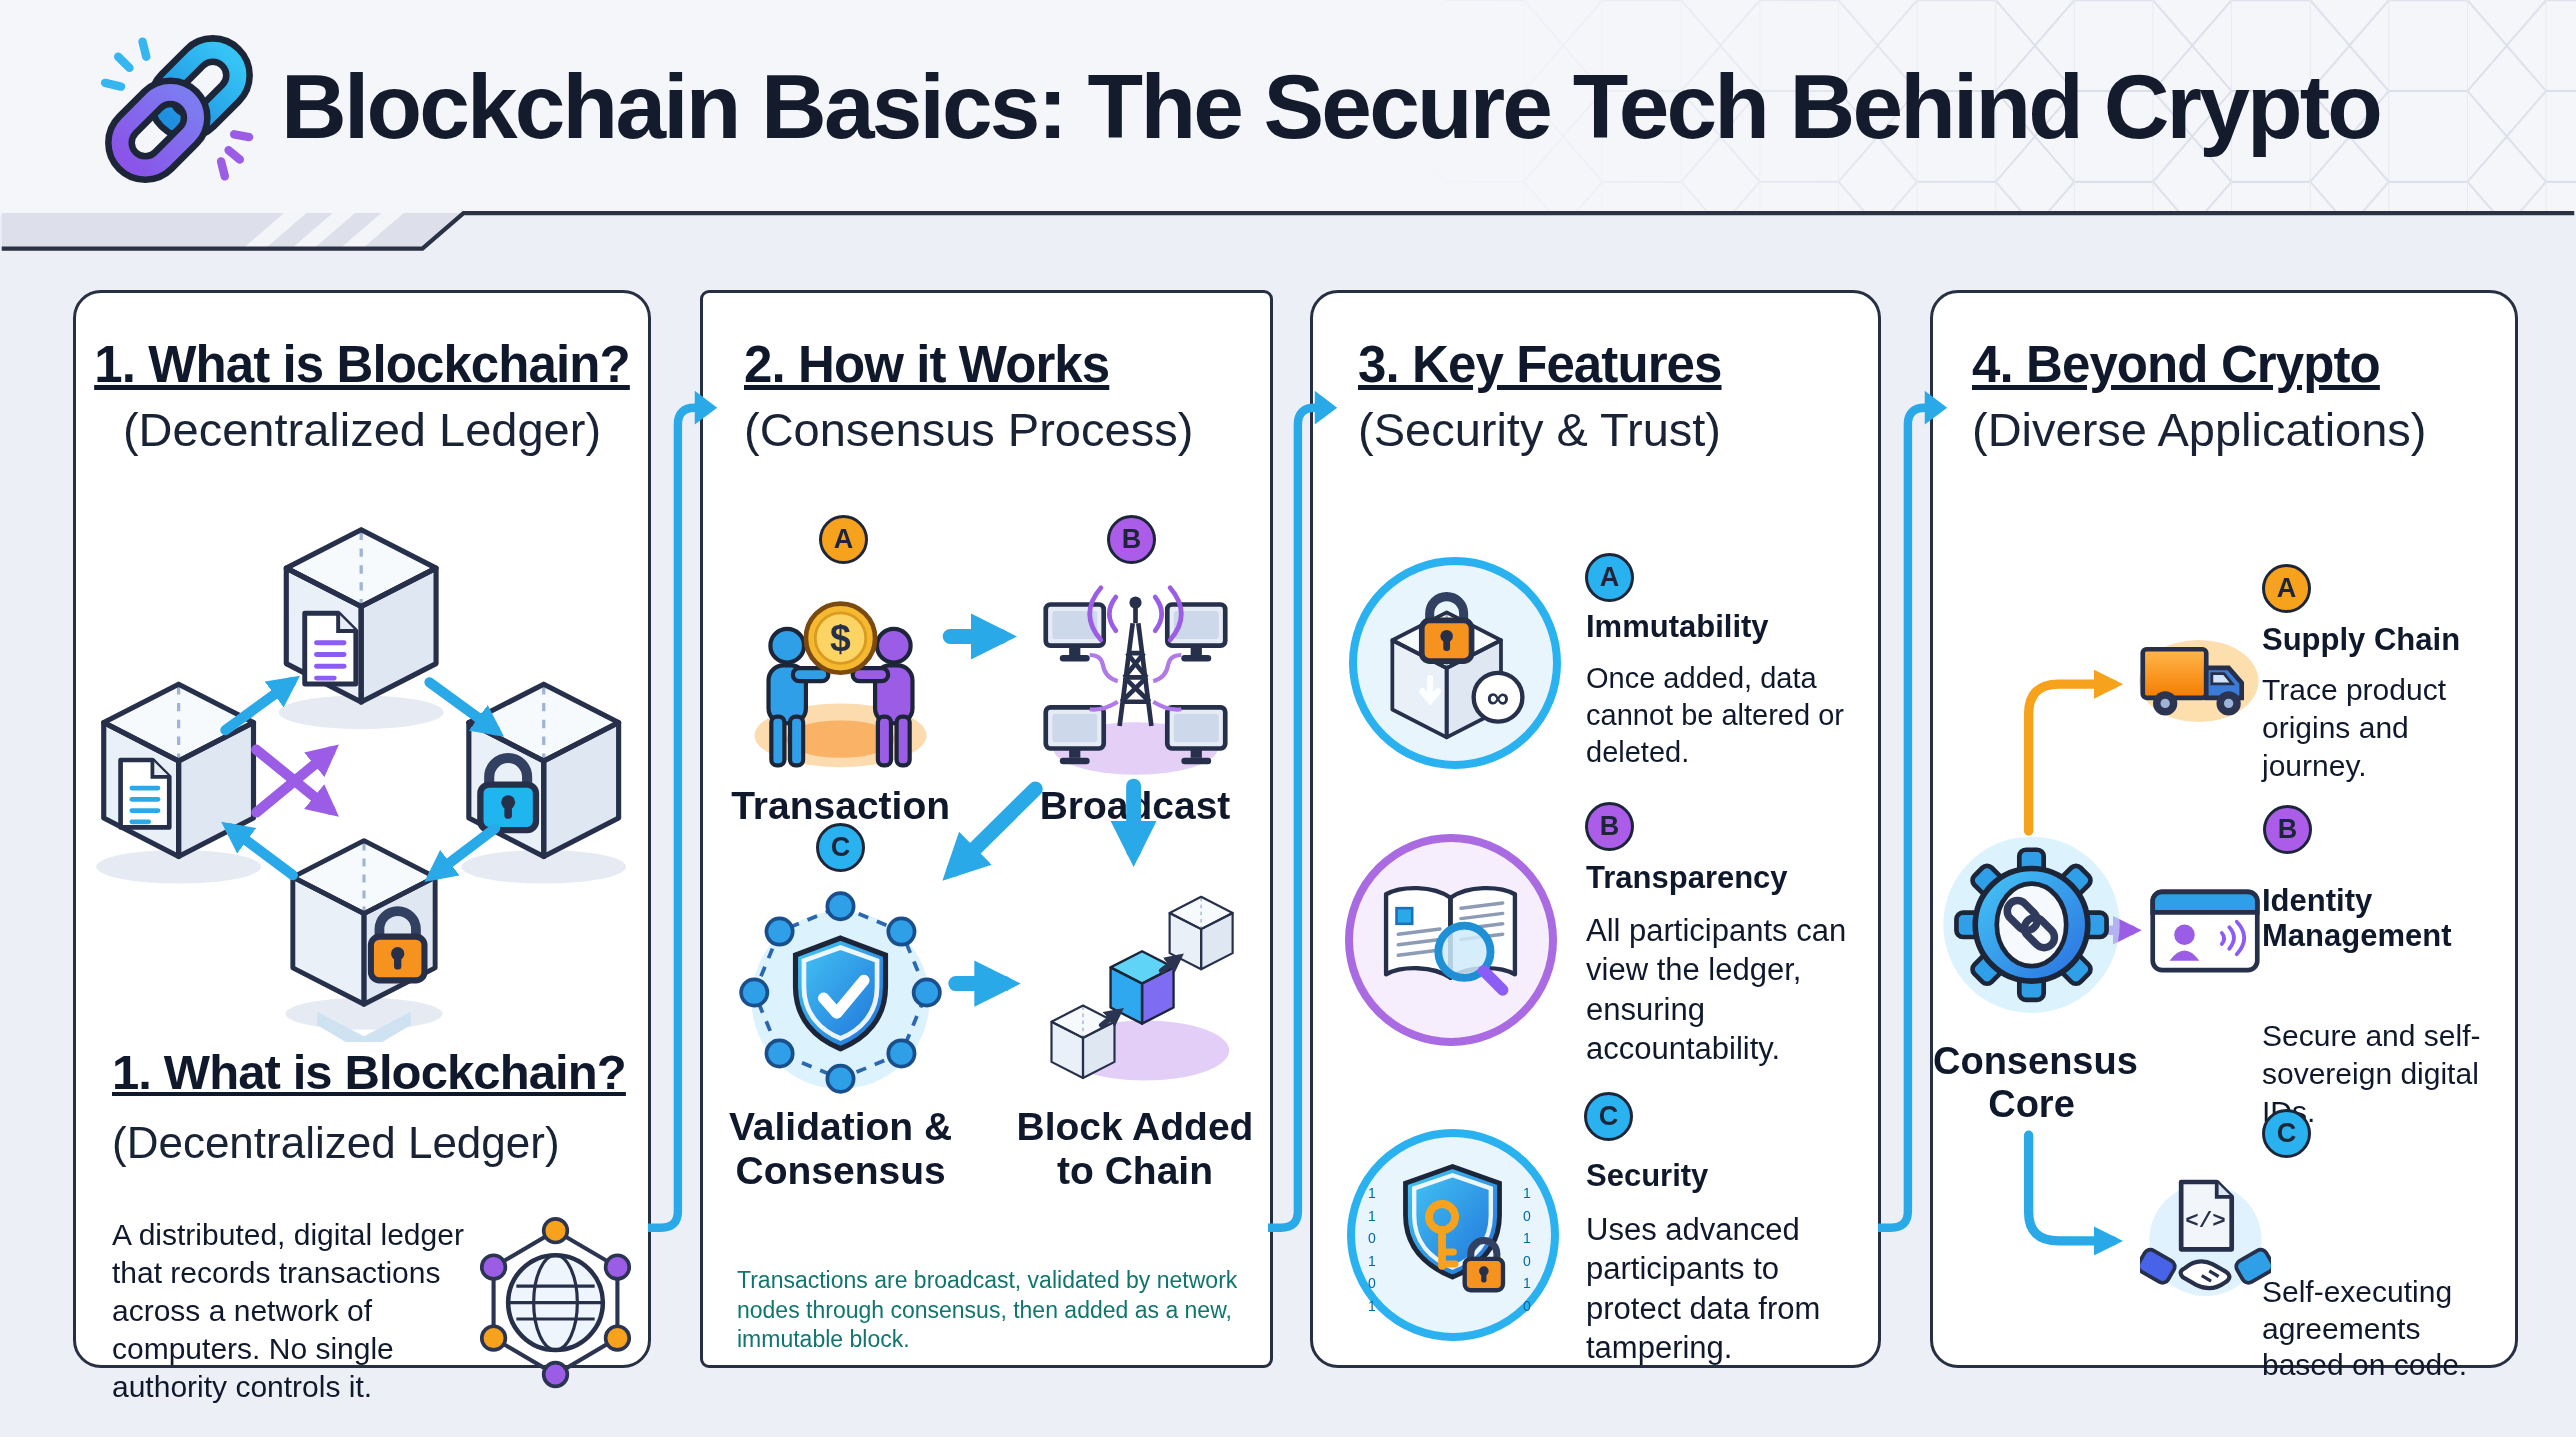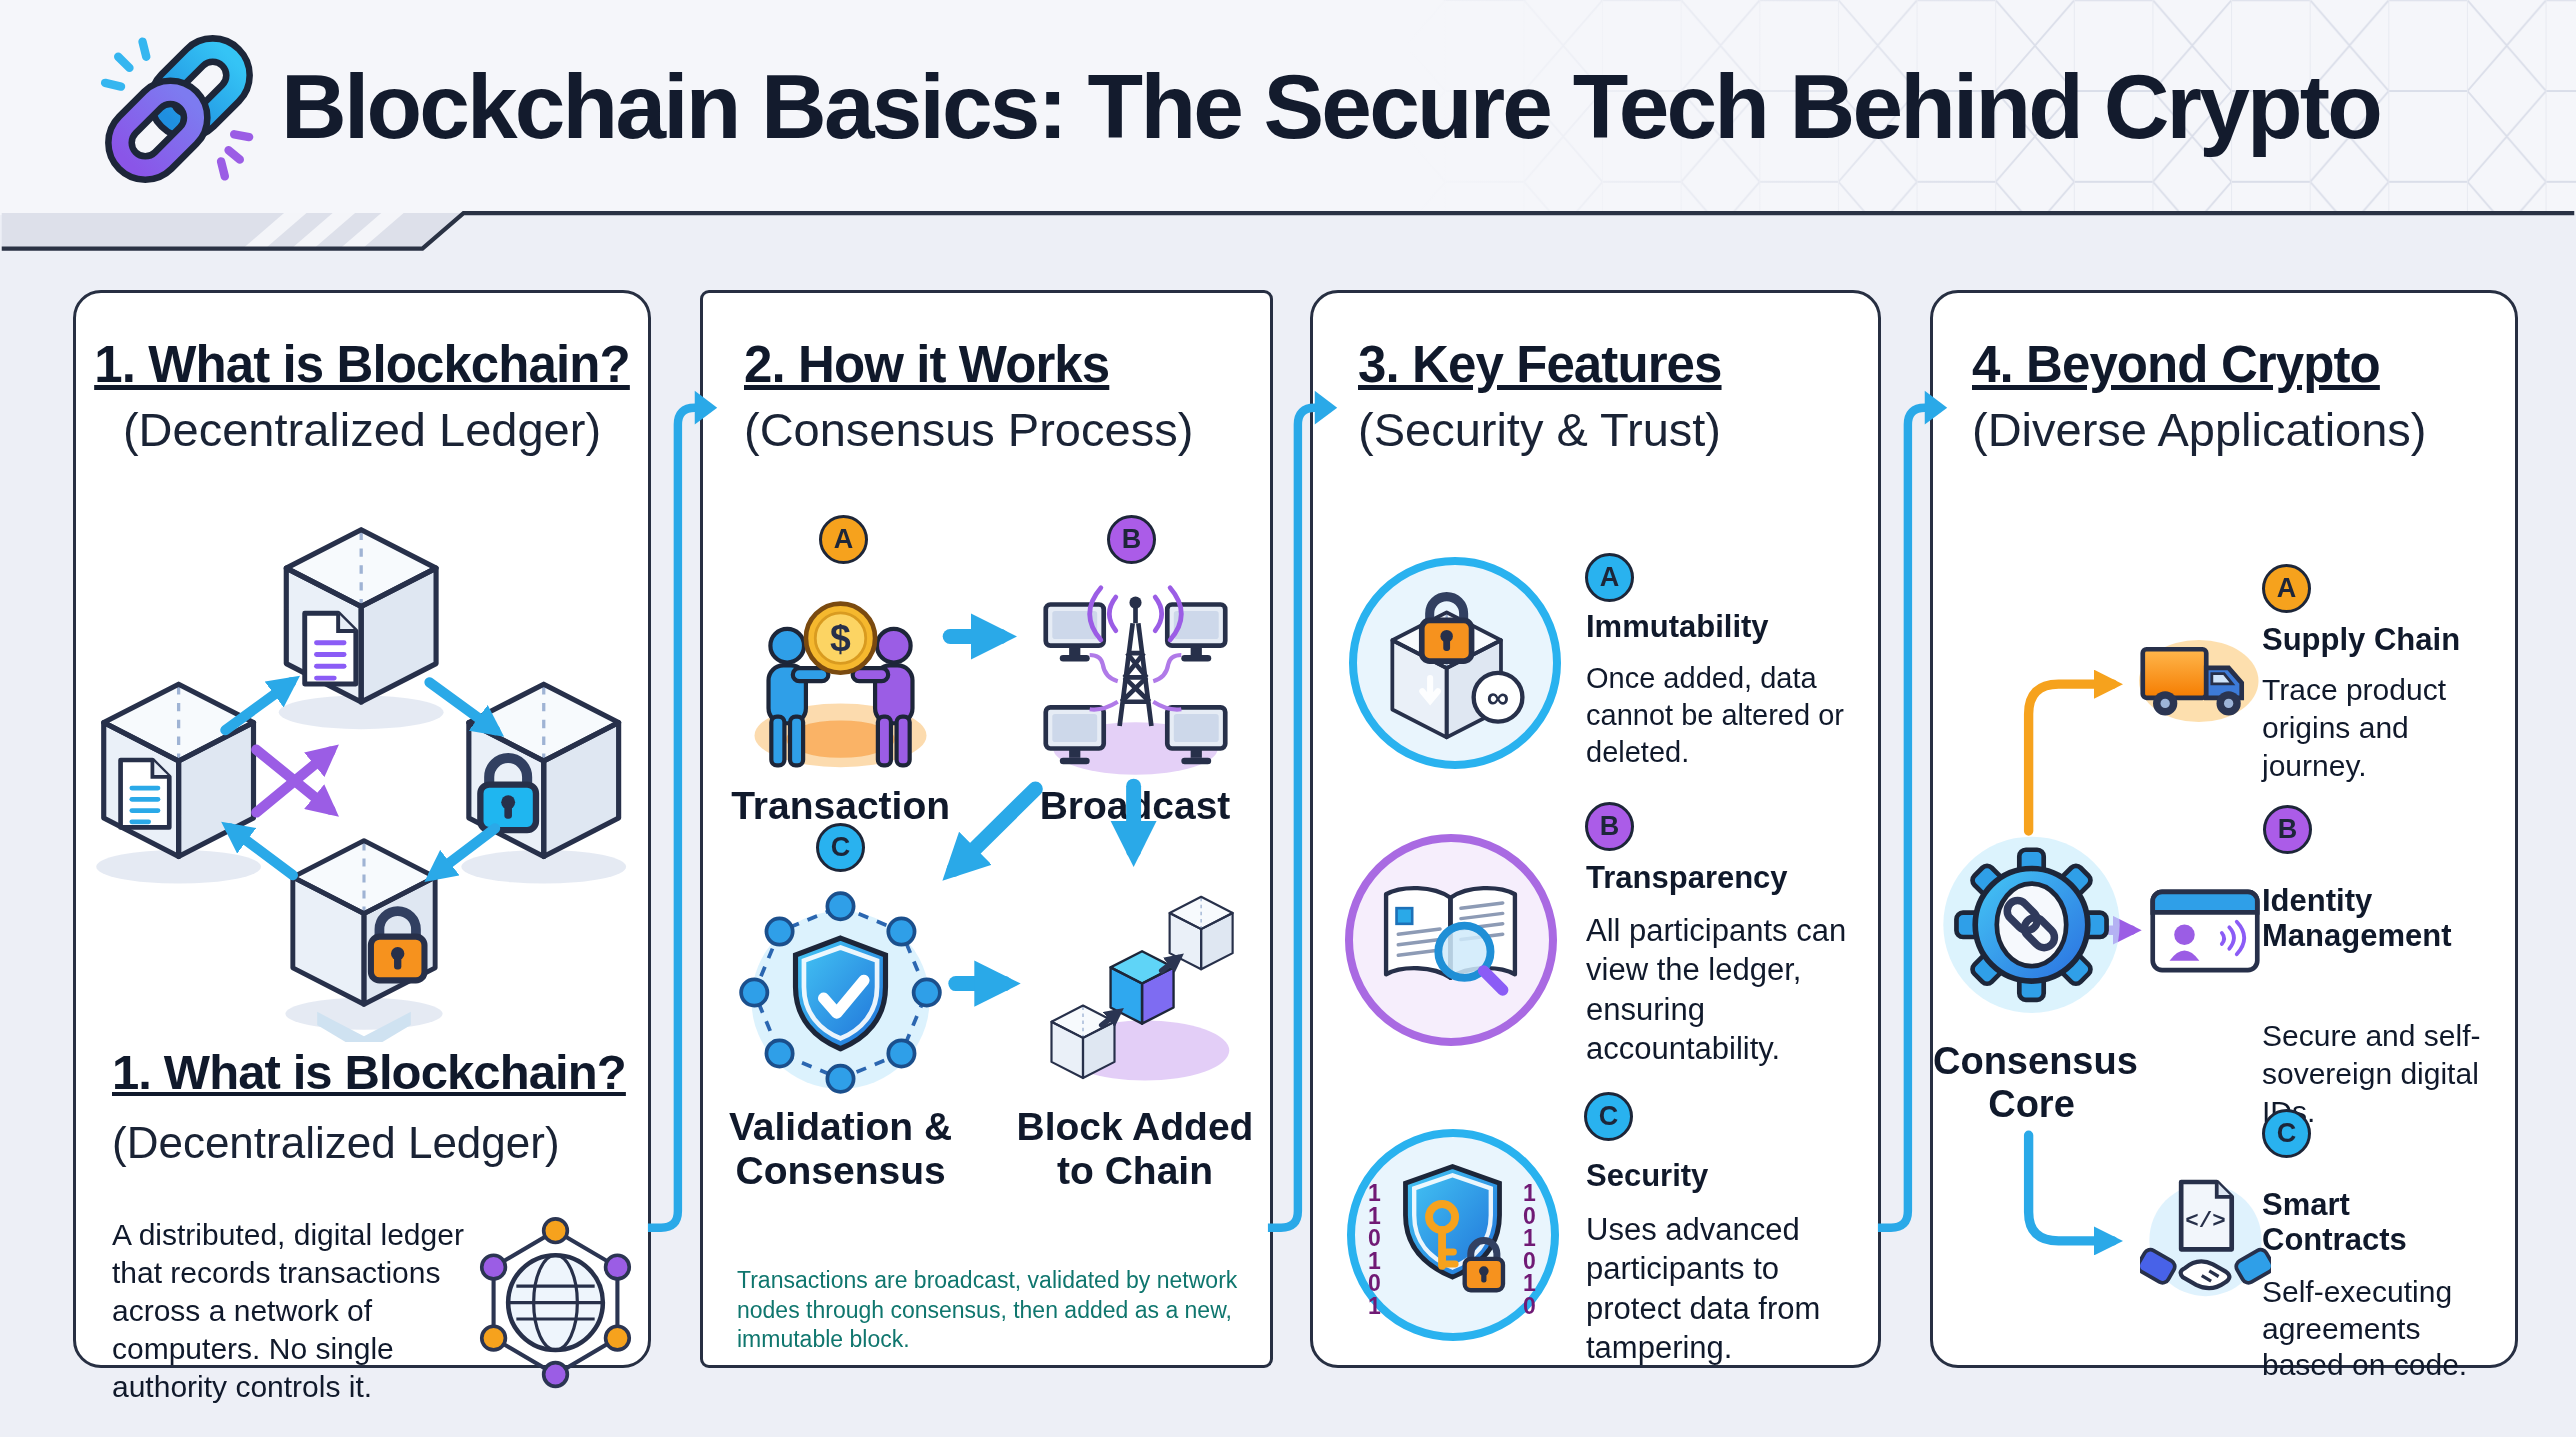--- a/index.html
+++ b/index.html
@@ -17,21 +17,21 @@
   .badge{position:absolute;width:49px;height:49px;border-radius:50%;border:3.7px solid #1d2639;box-sizing:border-box;display:flex;align-items:center;justify-content:center;font-size:27px;font-weight:bold;color:#1d2639;}
   .badge.orange{background:#f6a21d;}
   .badge.purple{background:#ab5ce8;}
   .badge.blue{background:#29b2ef;}
   .step-label{position:absolute;font-size:39px;font-weight:bold;color:#10192b;text-align:center;line-height:1.12;}
   .body-text{position:absolute;font-size:30px;color:#10192b;line-height:1.27;}
   .feat-title{position:absolute;font-size:31px;font-weight:bold;color:#10192b;line-height:1.13;}
   .ring{position:absolute;width:212px;height:212px;border-radius:50%;box-sizing:border-box;border:8.4px solid;}
   .ring.blue{border-color:#29b2ef;background:#e9f5fd;}
   .ring.purple{border-color:#a96ae2;background:#f6eefc;}
-  .bin{position:absolute;width:14px;font-size:23px;line-height:22.5px;font-weight:bold;color:#701a75;word-break:break-all;}
+  .bin{position:absolute;width:14px;font-size:14px;line-height:22.5px;font-weight:normal;color:#0369a1;word-break:break-all;}
   .caption{position:absolute;font-size:23px;color:#0f766e;line-height:1.29;}
 </style>
 </head>
 <body>
 
 <div id="canvas">
 
   <svg width="0" height="0" style="position:absolute" aria-hidden="true">
     <defs>
       <marker id="mh" viewBox="0 0 10 10" refX="6.5" refY="5" markerWidth="3.1" markerHeight="3.1" orient="auto-start-reverse">
@@ -451,21 +451,20 @@
       <text x="70" y="52" text-anchor="middle" font-family="Liberation Mono, monospace" font-size="24" font-weight="bold" fill="#27304a">&lt;/&gt;</text>
       <g transform="translate(28,100) rotate(30)">
           <rect x="-30" y="-13" width="36" height="26" rx="7" fill="#4862e8" stroke="#27304a" stroke-width="4"></rect>
         </g>
       <g transform="translate(112,100) rotate(-30)">
           <rect x="-6" y="-13" width="36" height="26" rx="7" fill="#2f9fe8" stroke="#27304a" stroke-width="4"></rect>
         </g>
       <path d="M48,96 q14,-12 30,-4 l14,8 q8,6 -2,12 q-14,10 -30,2 l-14,-8 q-6,-6 2,-10 z" fill="#ffffff" stroke="#27304a" stroke-width="4.5"></path>
       <path d="M66,104 l10,6 M74,99 l10,6" stroke="#27304a" stroke-width="3.5" fill="none"></path>
     </svg>
-    <div class="feat-title" style="left:329px;top:894px;width:197px;">Smart Contracts</div>
     <div class="body-text" style="left:329px;top:981px;width:225px;line-height:1.22;">Self-executing agreements based on code.</div>
   </div>
 
   <svg class="abs" style="left:646px;top:374px" width="75" height="880" viewBox="0 0 80 940">
     <path d="M2,912 H16 Q34,912 34,894 V54 Q34,36 52,36 H54" fill="none" stroke="#2aa9e8" stroke-width="9"></path>
     <polygon points="52,18 52,54 76,36" fill="#2aa9e8"></polygon>
   </svg>
   <svg class="abs" style="left:1266px;top:374px" width="75" height="880" viewBox="0 0 80 940">
     <path d="M2,912 H16 Q34,912 34,894 V54 Q34,36 52,36 H54" fill="none" stroke="#2aa9e8" stroke-width="9"></path>
     <polygon points="52,18 52,54 76,36" fill="#2aa9e8"></polygon>

